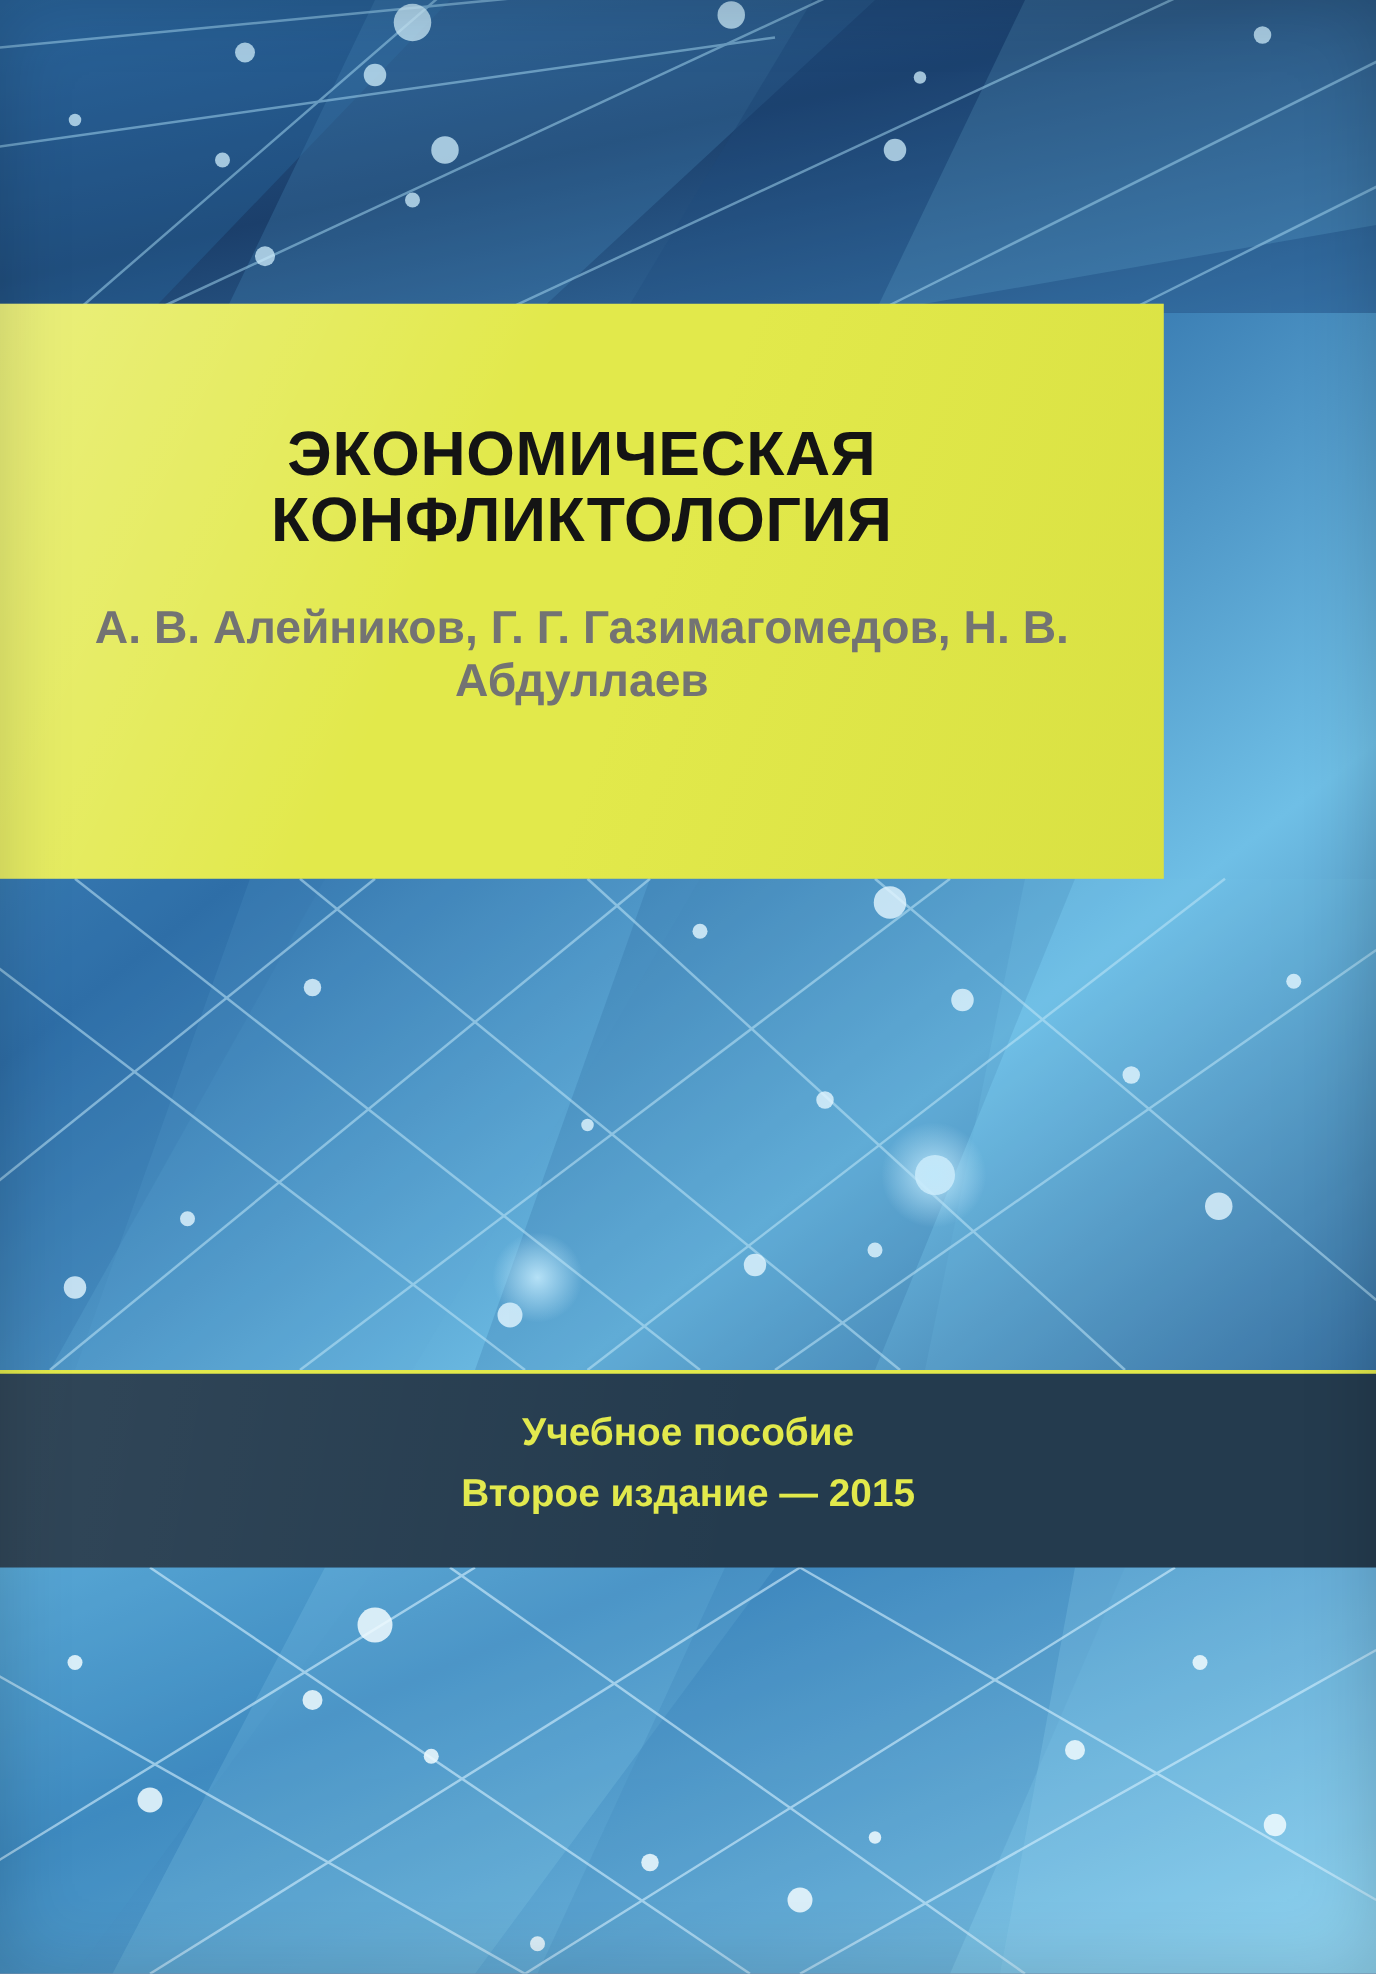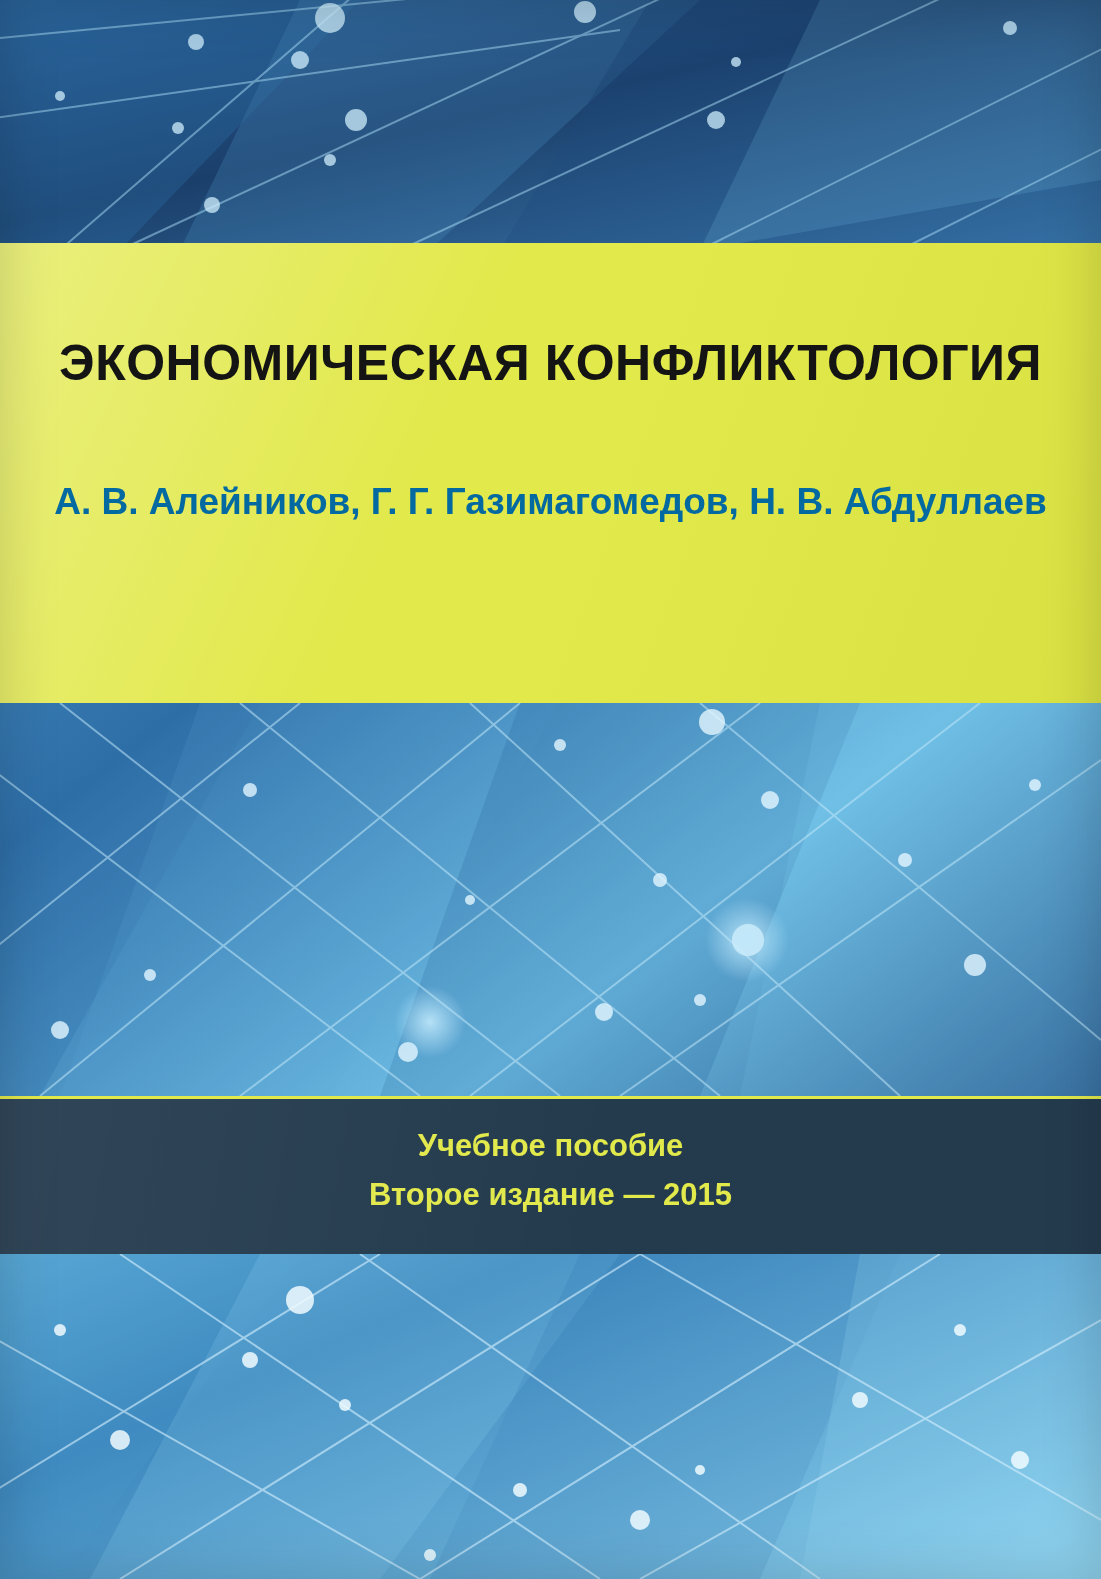--- a/index.html
+++ b/index.html
@@ -26,21 +26,21 @@
     width: 100%;
     height: 100%;
     display: block;
   }
 
   
   .title-band {
     position: absolute;
     left: 0;
     top: 243px;
-    width: 1101px;
+    width: 931px;
     height: 460px;
     background: #e2e94b;
     box-sizing: border-box;
   }
   .title-band::before {
     content: "";
     position: absolute;
     inset: 0;
     background:
       linear-gradient(115deg, rgba(255,255,255,0.28) 0%, rgba(255,255,255,0) 40%),
@@ -64,21 +64,21 @@
   }
 
   .book-authors {
     position: absolute;
     left: 0;
     right: 0;
     top: 238px;
     text-align: center;
     font-size: 37px;
     font-weight: bold;
-    color: #0369a1;
+    color: #737373;
     line-height: 1.15;
     padding: 0 36px;
     box-sizing: border-box;
   }
 
   
   .footer-band {
     position: absolute;
     left: 0;
     top: 1096px;

